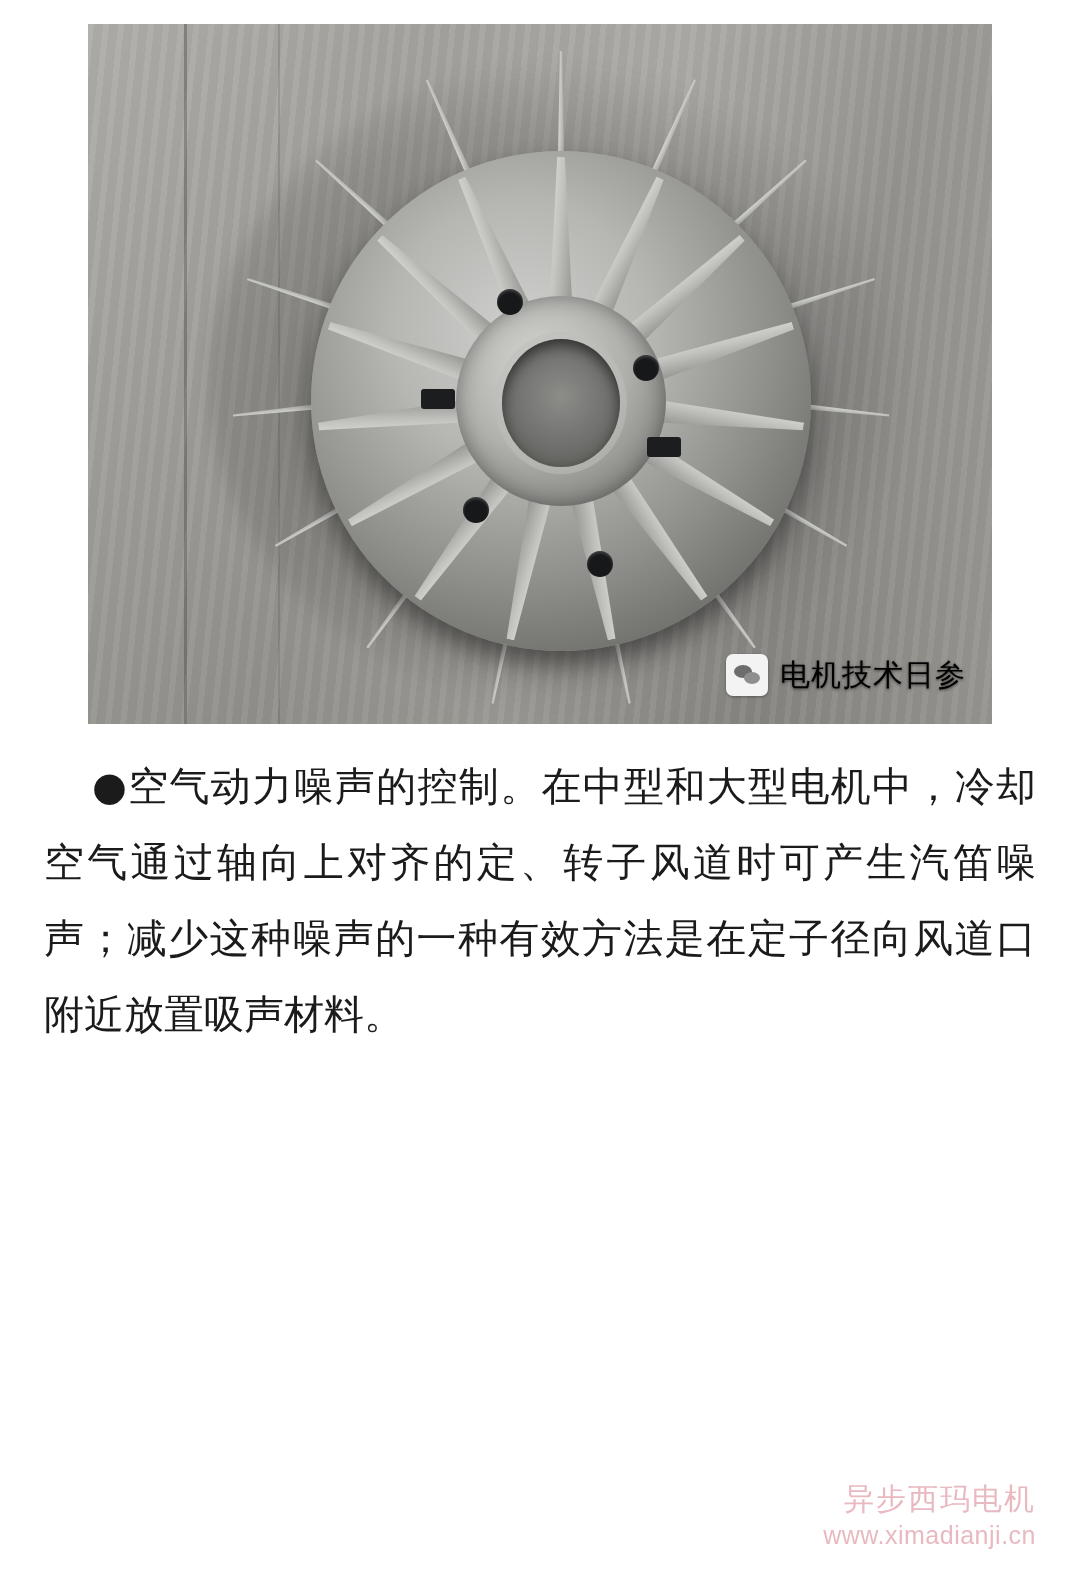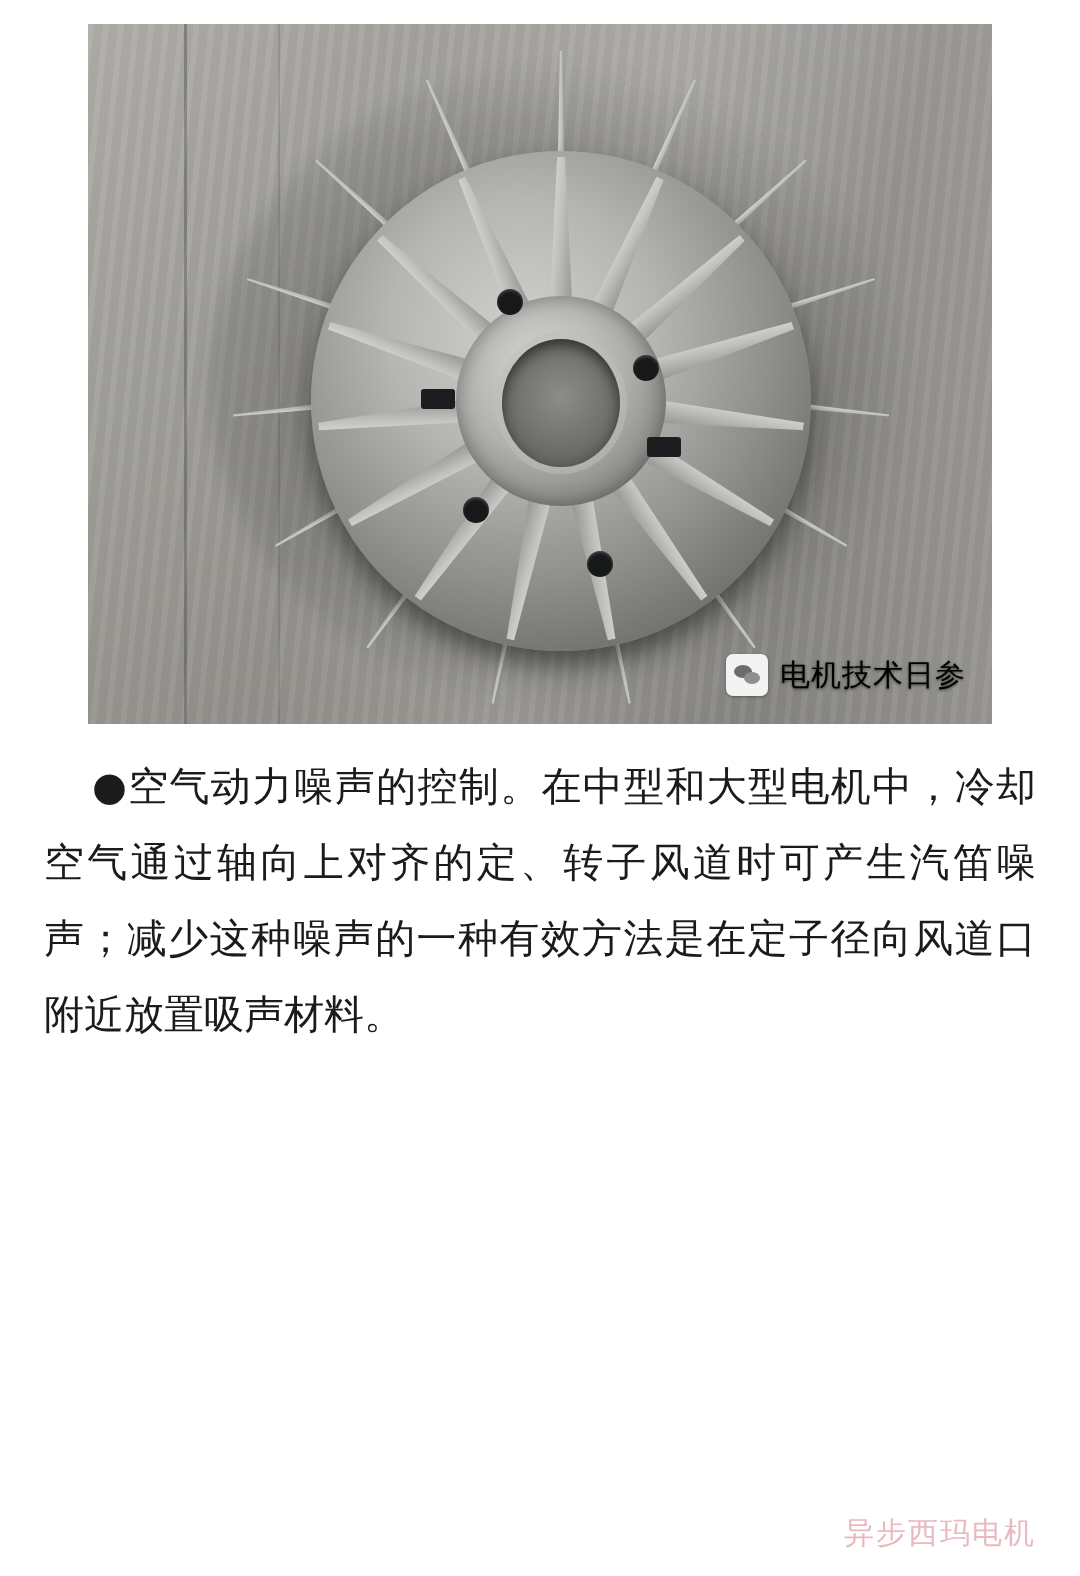--- a/index.html
+++ b/index.html
@@ -309,15 +309,16 @@
       <span class="wm-text">电机技术日参</span>
     </div>
   </div>
 
   <div class="body-text">
     <p class="para first">●空气动力噪声的控制。在中型和大型电机中，冷却空气通过轴向上对齐的定、转子风道时可产生汽笛噪声；减少这种噪声的一种有效方法是在定子径向风道口附近放置吸声材料。</p>
   </div>
 
   <div class="site-wm">
     <div class="wm-cn">异步西玛电机</div>
+    <div class="wm-url">www.ximadianji.cn</div>
   </div>
 
 </div>
 
 </body></html>

